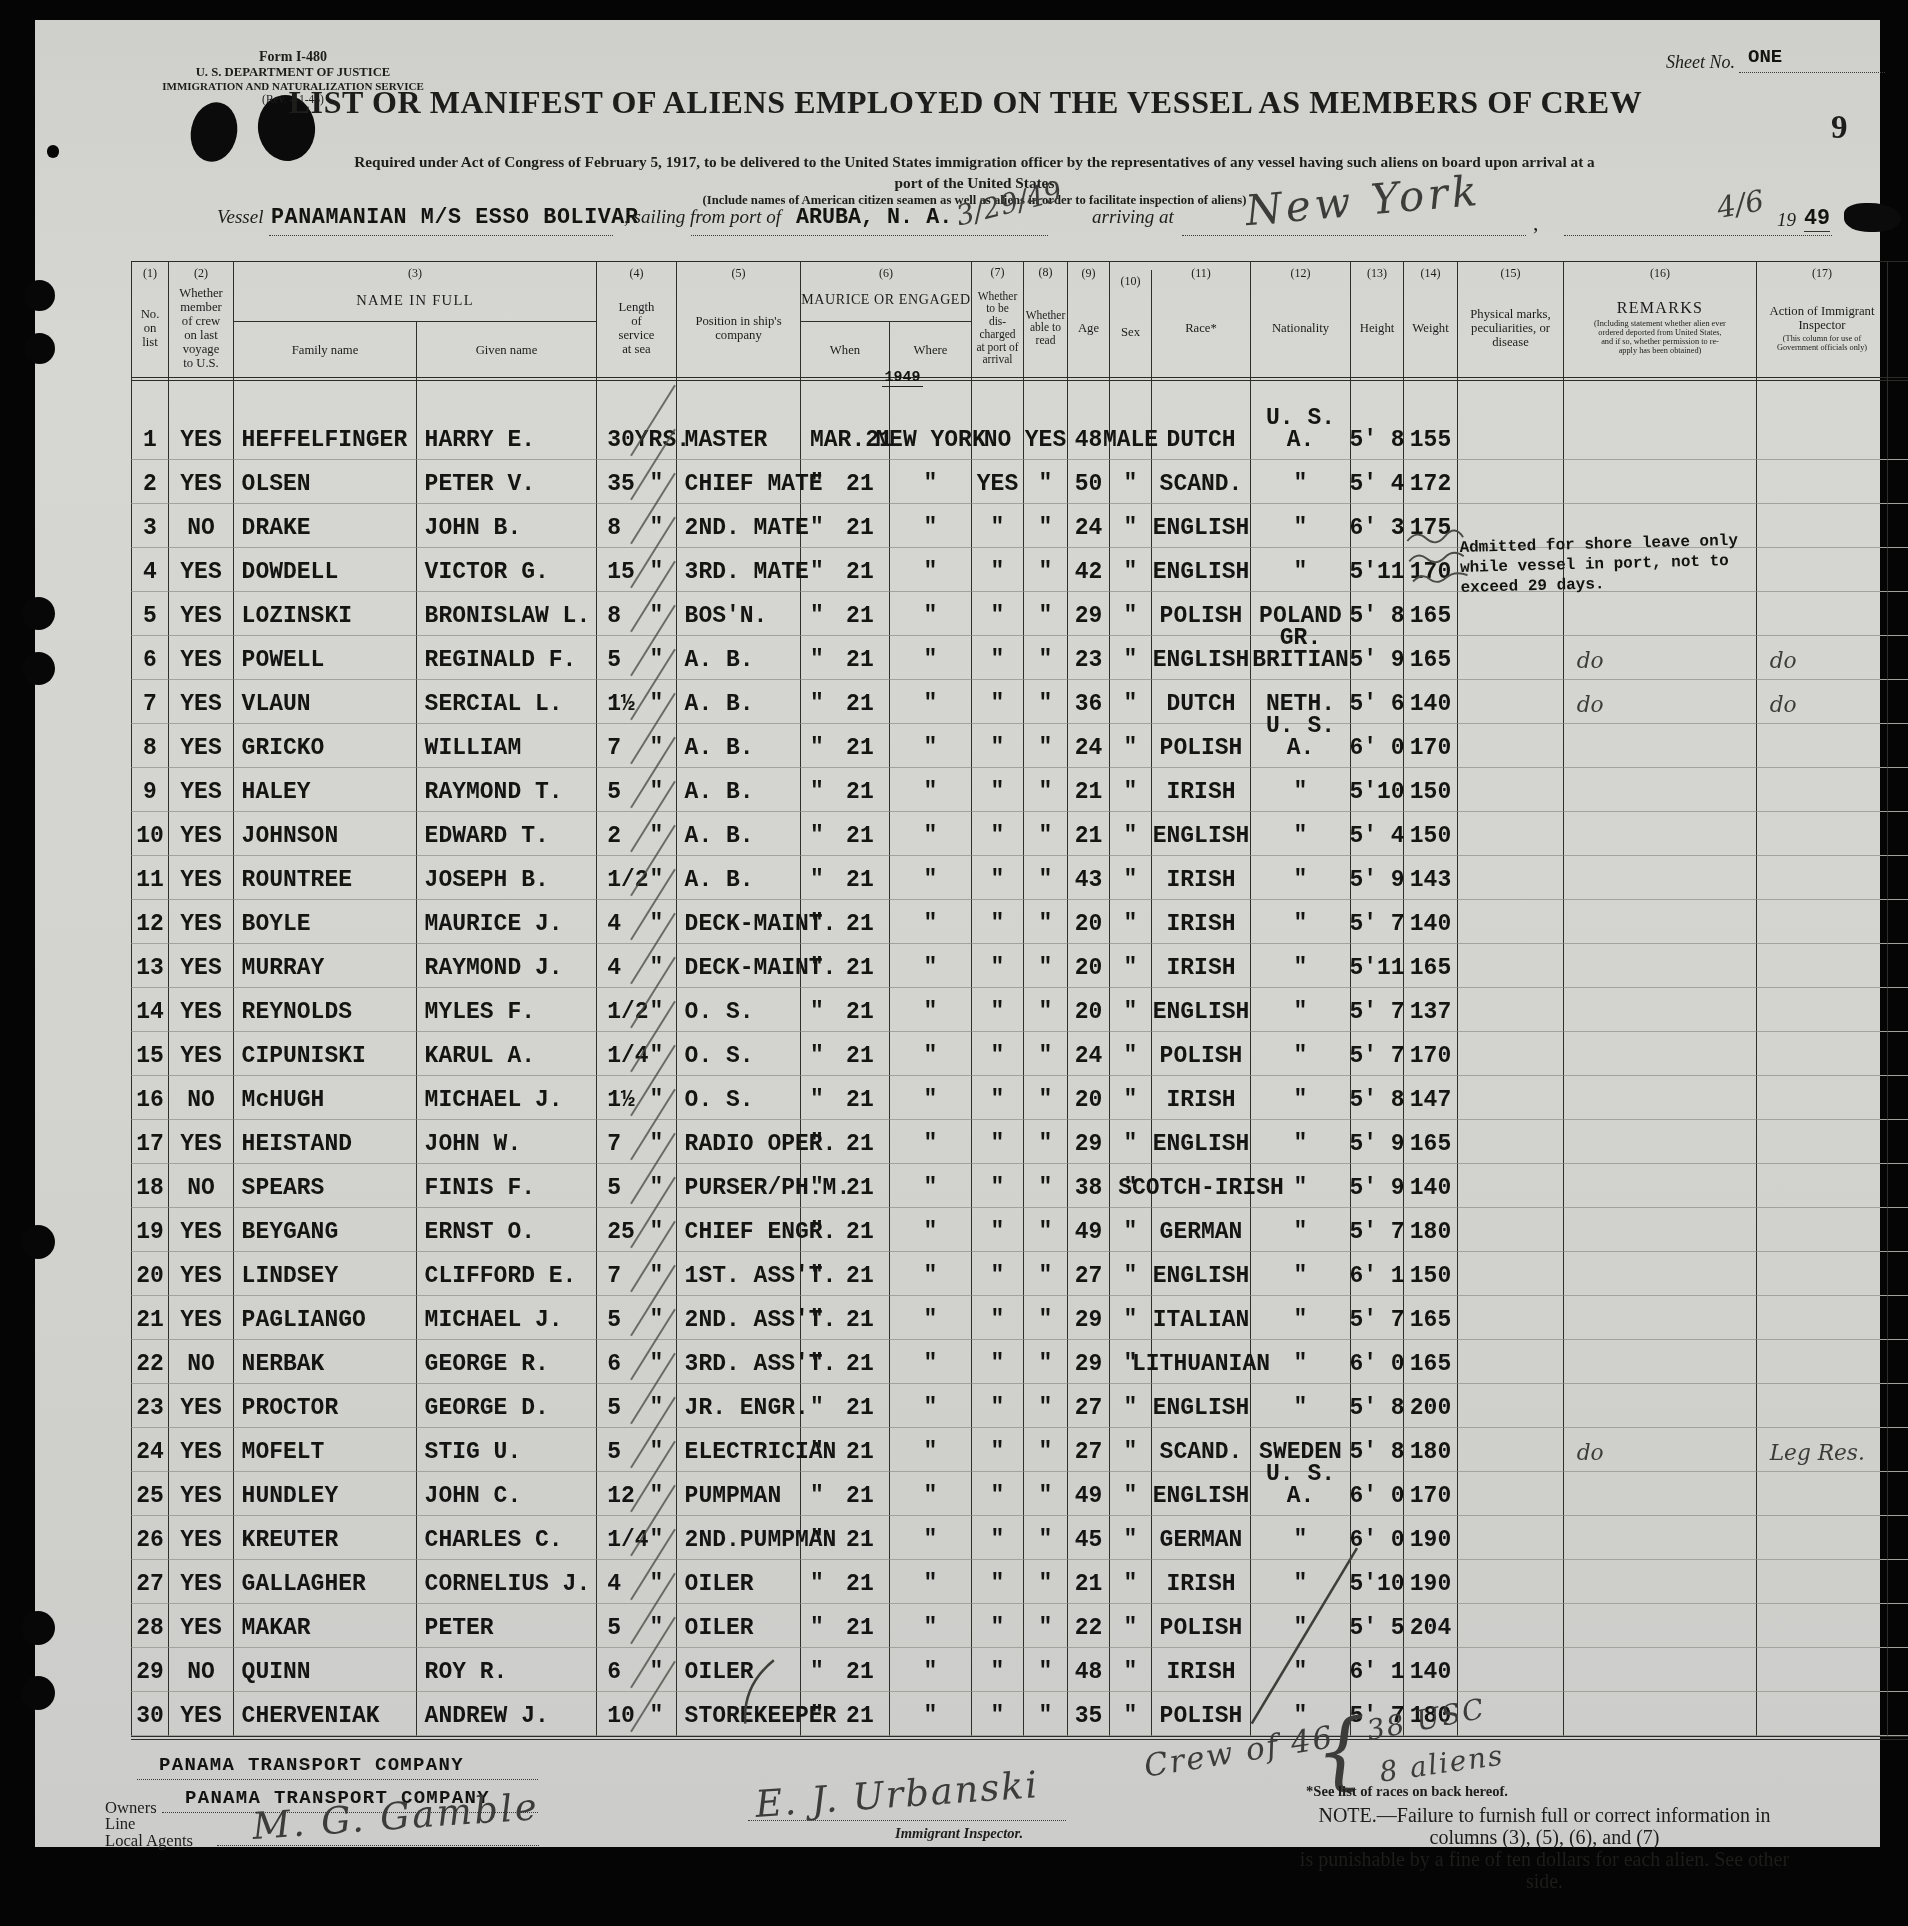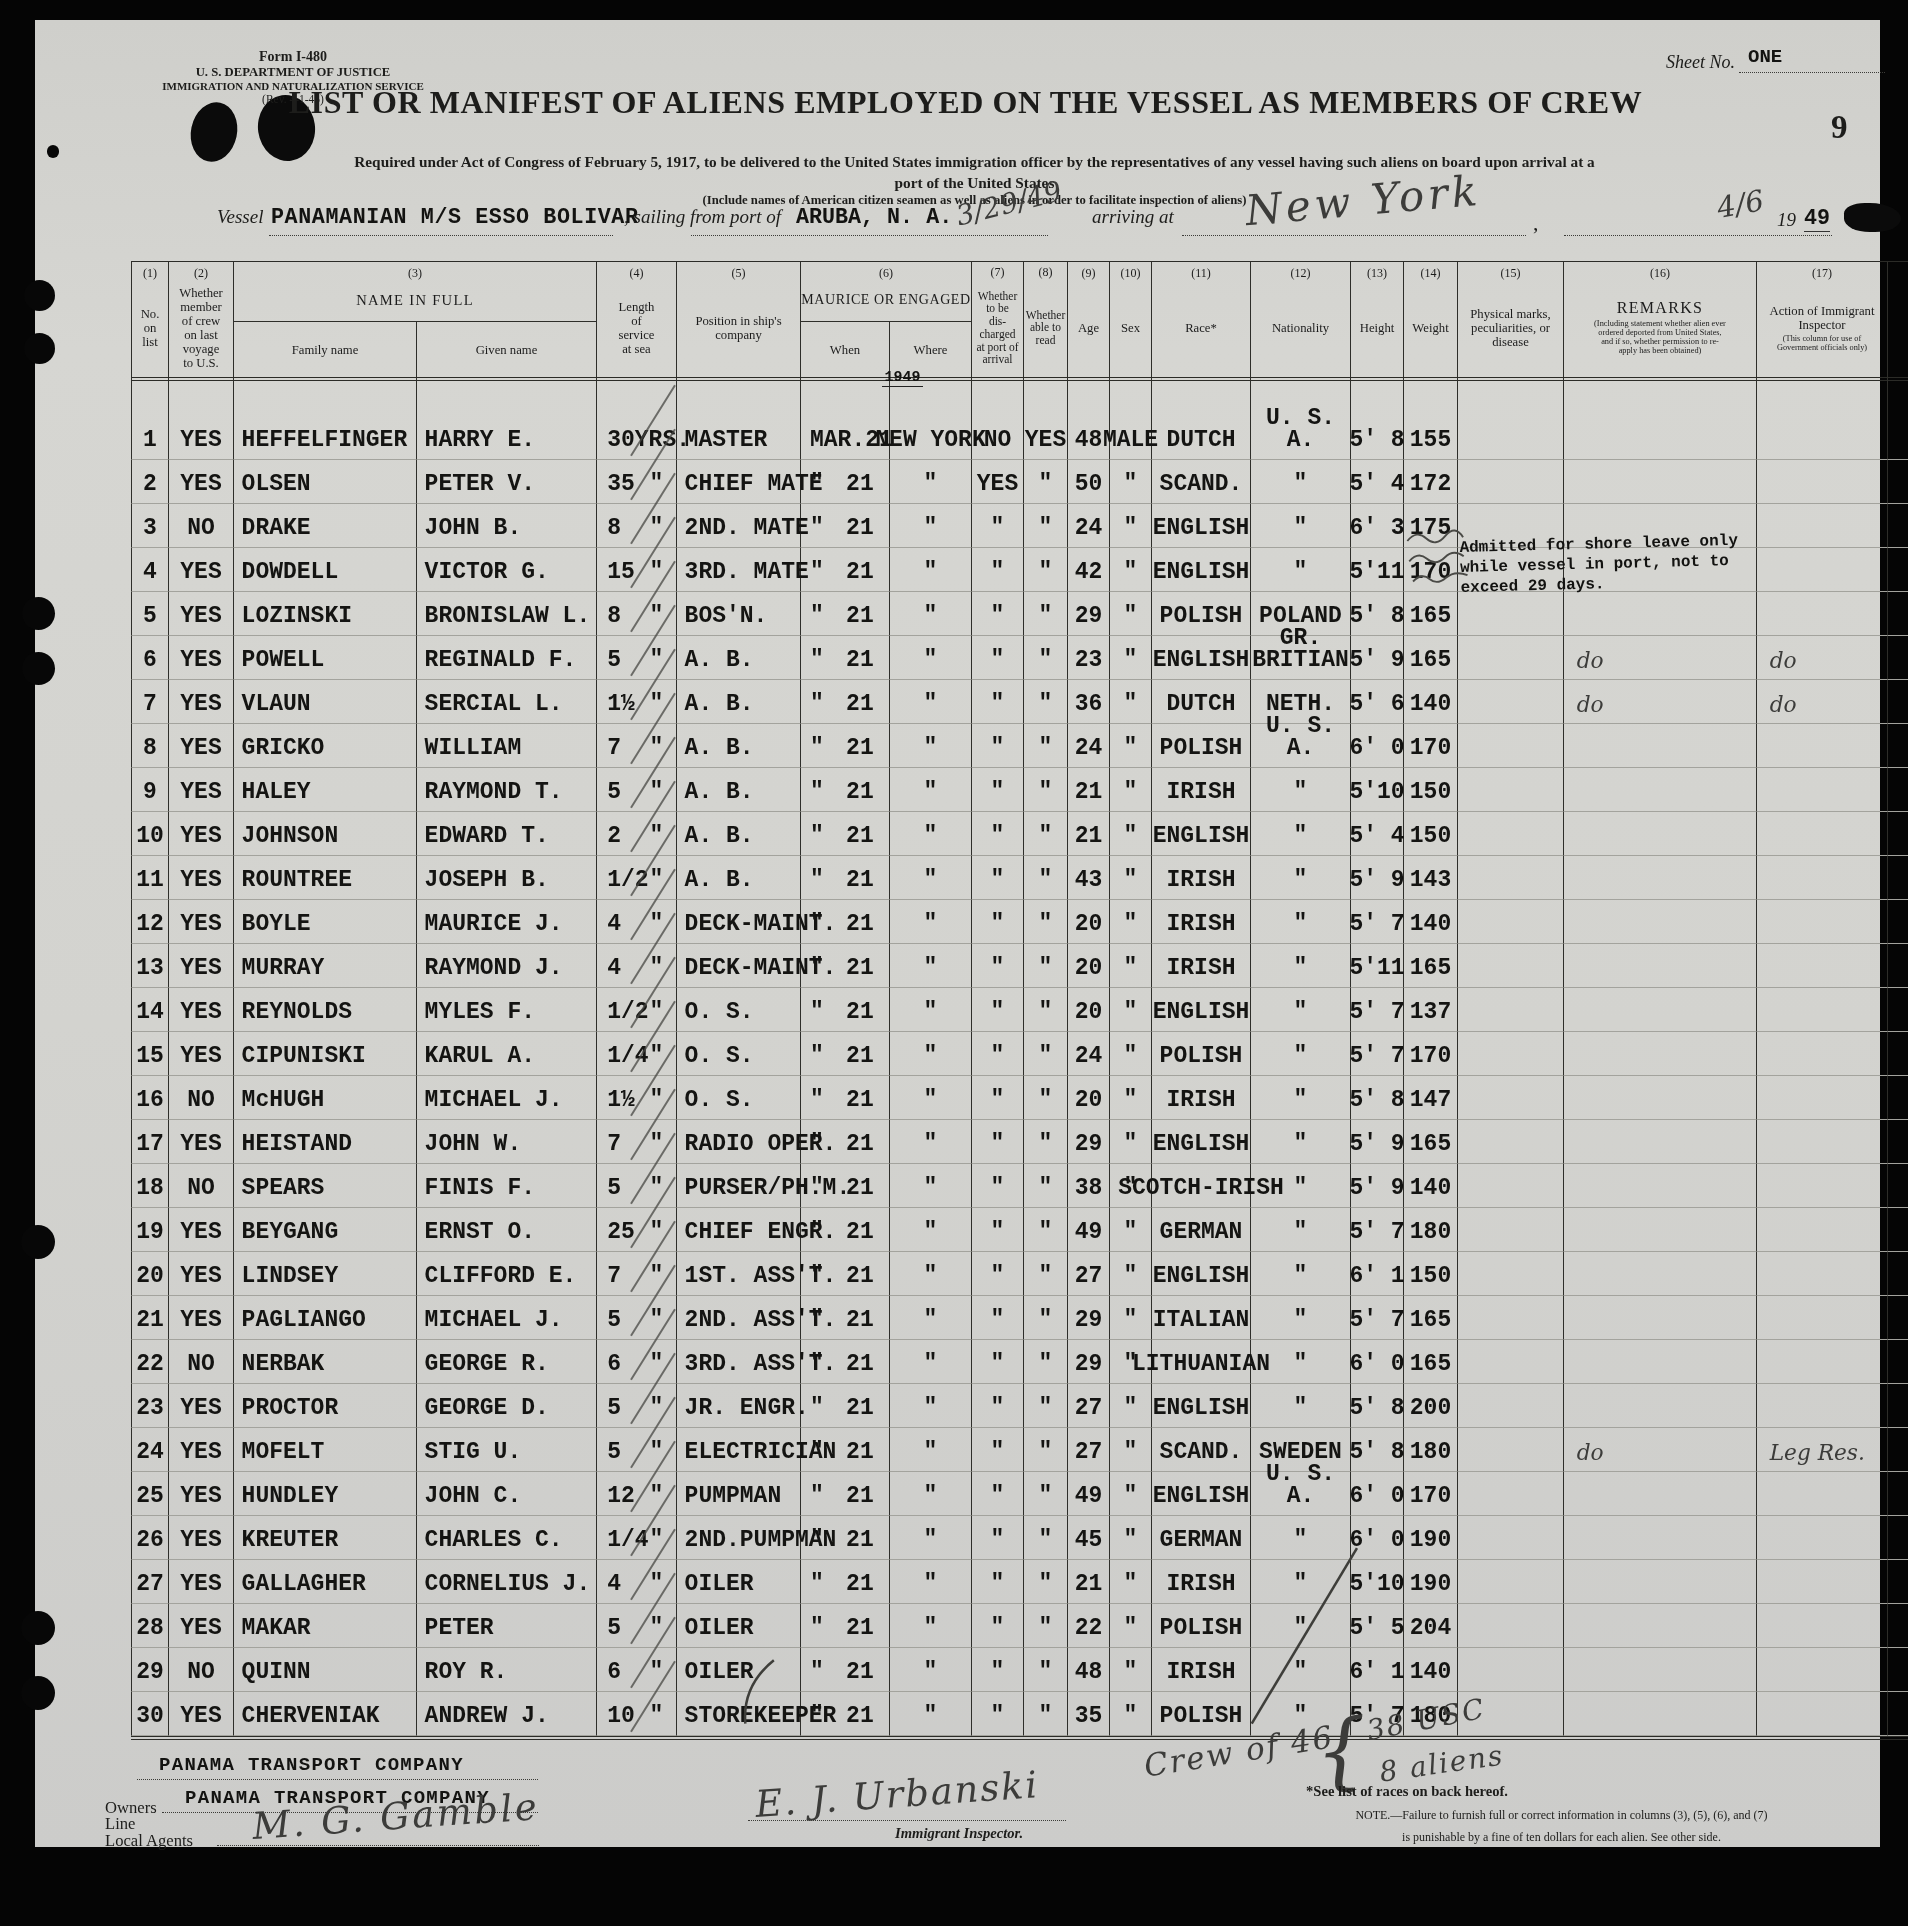--- a/index.html
+++ b/index.html
@@ -46,21 +46,21 @@
   .c-race{white-space:nowrap;}
   .c-fill{border-right:1.9px solid #2e2e2a;}
   .c-rem,.c-act{font-family:"DejaVu Serif",serif;font-style:italic;font-weight:normal;
         font-size:21.7px;color:#3c3c3a;padding-left:12.7px;}
   .slash{position:absolute;width:1.9px;height:83px;background:#474743;right:21.7px;bottom:-2.5px;
          transform:rotate(32deg);opacity:.75;}
   
   .flabel{font-size:16.6px;}
   .fvalue{font-size:19px;letter-spacing:1.3px;}
   .sig{font-size:37px;letter-spacing:1.9px;}
-  .note-block{font-size:12px;line-height:21.7px;text-align:center;margin-left:17px;}
+  .note-block{font-size:20px;line-height:21.7px;text-align:center;}
   .punch{position:absolute;background:#070707;border-radius:50%;}
 </style>
 </head>
 <body>
 
 <div class="paper">
 
   <div class="punch" style="left:-11.5px;top:260px;width:31px;height:31px;"></div>
   <div class="punch" style="left:-11.5px;top:313px;width:31px;height:31px;"></div>
   <div class="punch" style="left:-12.7px;top:577px;width:33px;height:33px;"></div>
@@ -166,21 +166,21 @@
     <div class="hcell" style="grid-column:10;grid-row:1/3;font-size:11.5px;line-height:12.7px;">
       <span class="num">(8)</span>
         <span class="lbl pre">Whether
 able to
 read</span>
       </div>
     <div class="hcell" style="grid-column:11;grid-row:1/3;">
       <span class="num">(9)</span>
         <span class="lbl">Age</span>
       </div>
-    <div class="hcell" style="grid-column:12;grid-row:1/3;">
+    <div class="hcell" style="grid-column:12;grid-row:1/3;margin-top:8px;">
       <span class="num">(10)</span>
         <span class="lbl">Sex</span>
       </div>
     <div class="hcell" style="grid-column:13;grid-row:1/3;">
       <span class="num">(11)</span>
         <span class="lbl">Race*</span>
       </div>
     <div class="hcell" style="grid-column:14;grid-row:1/3;">
       <span class="num">(12)</span>
         <span class="lbl">Nationality</span>

